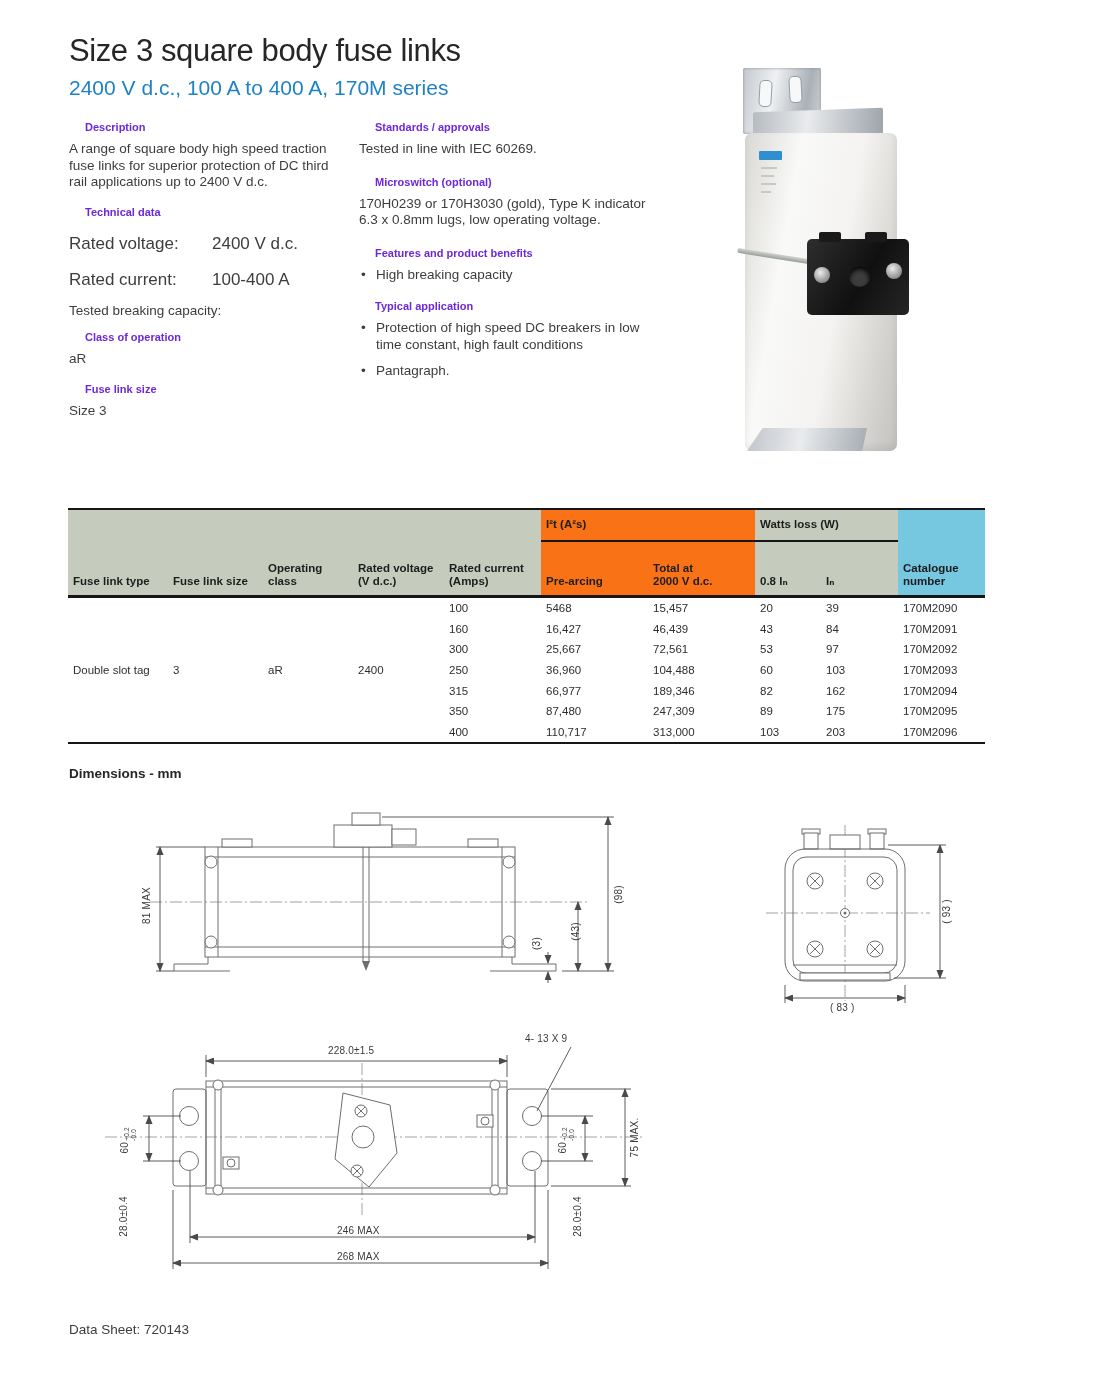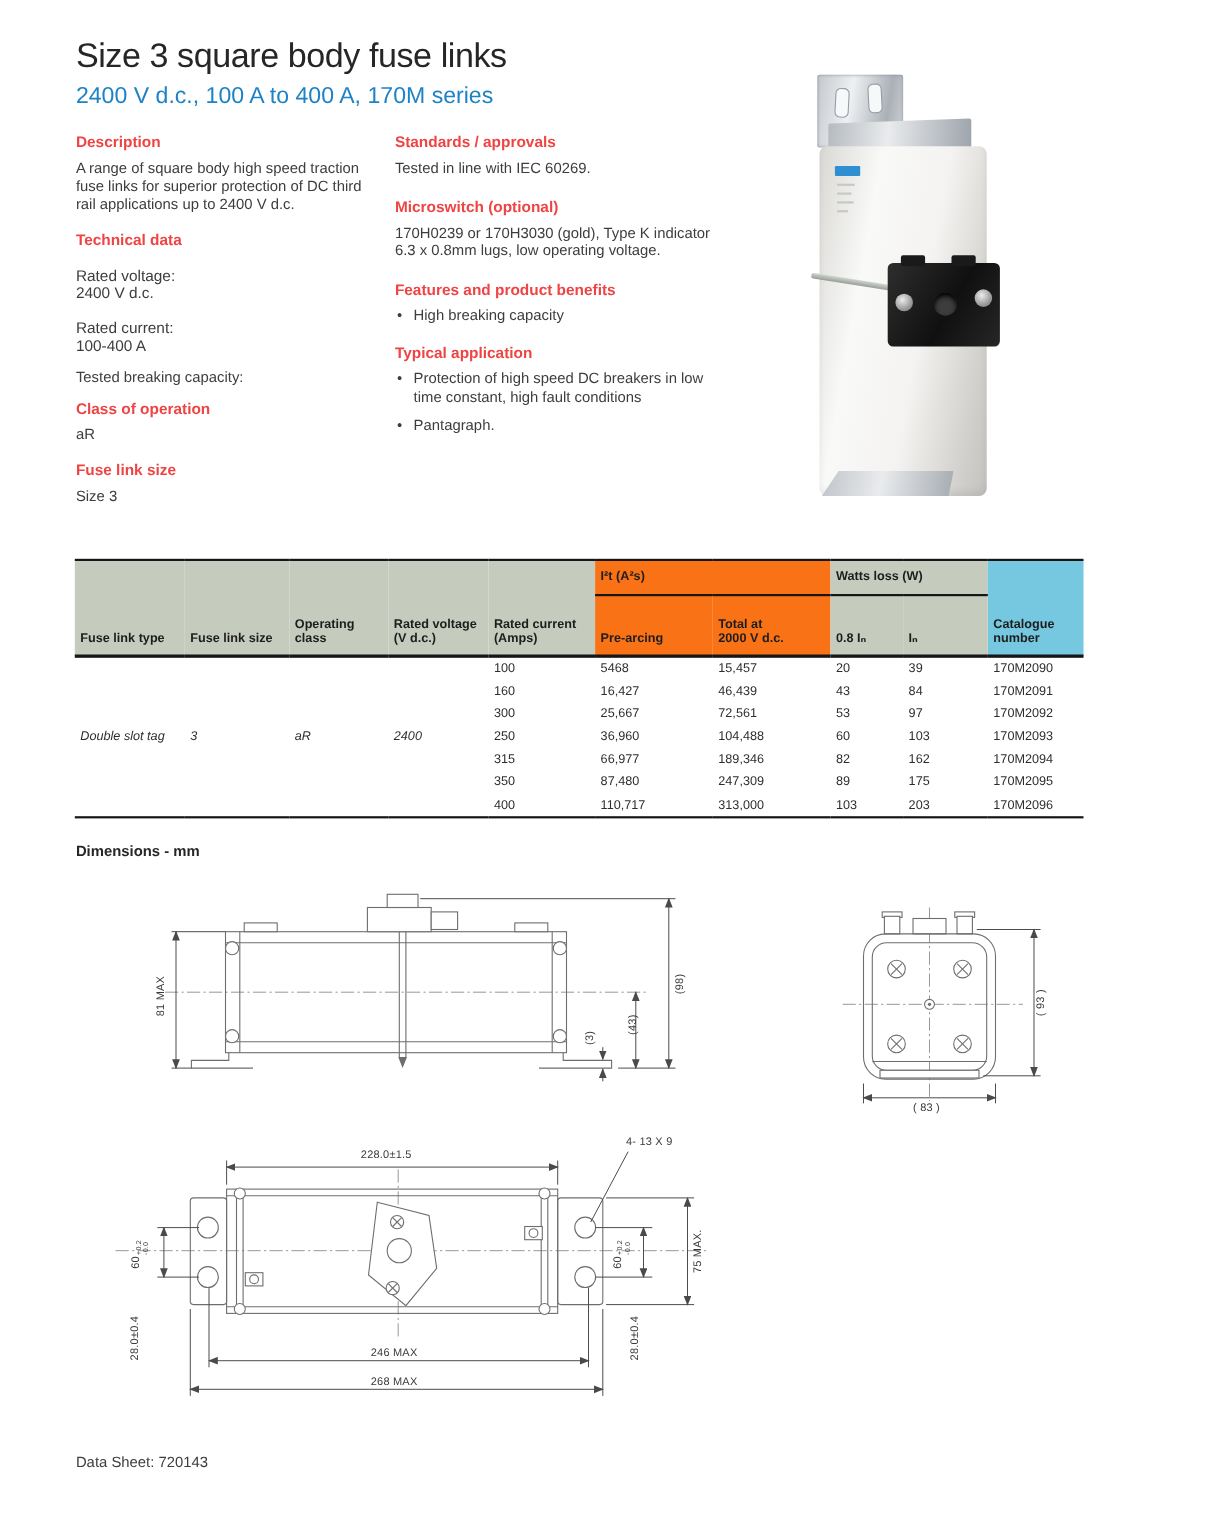--- a/index.html
+++ b/index.html
@@ -7,23 +7,23 @@
   .page{position:absolute;inset:0;background:#fff;overflow:hidden;}
 
   
   .title{position:absolute;left:69px;top:33px;font-size:31px;font-weight:400;letter-spacing:-0.4px;color:#262626;}
   .subtitle{position:absolute;left:69px;top:76px;font-size:21px;font-weight:400;color:#1e82c6;}
 
   
   .col{position:absolute;top:121px;}
   .col-left{left:69px;width:276px;}
   .col-mid{left:359px;width:295px;}
-  .col h3{font-size:14px;font-weight:700;margin:0 0 8px;color:#ef4444;}
+  .col h3{font-size:11px;font-weight:700;margin:0 16px 8px;color:#6d28d9;}
   .col p{font-size:13.5px;line-height:1.24;margin:0 0 15px;color:#3d3d3c;}
-  .spec{display:flex;font-size:14px;color:#3d3d3c;margin:16px 0 13px;flex-direction:column;}
+  .spec{display:flex;font-size:17px;color:#3d3d3c;margin:16px 0 13px;}
   .spec .lab{width:143px;flex:none;}
   .col ul{list-style:none;margin:0 0 16px;padding:0;}
   .col li{position:relative;font-size:13.5px;line-height:1.24;color:#3d3d3c;padding-left:17px;margin-bottom:10px;}
   .col li::before{content:"•";position:absolute;left:2px;top:0;color:#3d3d3c;}
 
   
   .product-photo{position:absolute;left:733px;top:60px;width:182px;height:395px;}
   .product-photo *{position:absolute;}
   .ph-bracket{left:10px;top:8px;width:78px;height:66px;background:linear-gradient(100deg,#c4c8cd 0%,#eef0f2 38%,#aab0b7 78%,#d2d5d8 100%);border-radius:2px;box-shadow:inset 0 0 3px #878d94;}
   .ph-slot{width:11px;height:25px;background:#f7f8f9;border:1px solid #979da4;border-radius:5px;}
@@ -49,21 +49,21 @@
   
   .fuse-table-wrap{position:absolute;left:68px;top:508px;width:917px;}
   table.fuse{border-collapse:collapse;table-layout:fixed;width:917px;border-top:2px solid #161616;border-bottom:2px solid #161616;}
   table.fuse th{font-size:11.5px;font-weight:700;text-align:left;vertical-align:bottom;padding:3px 4px 6px 5px;white-space:pre-line;line-height:1.18;color:#1d1d1d;}
   table.fuse th.grp{vertical-align:middle;height:22px;border-bottom:2px solid #161616;padding-top:4px;padding-bottom:4px;}
   .hdr-gray{background:#c6ccbd;}
   .hdr-green{background:#f97316;}
   .hdr-blue{background:#76c7e0;margin-top:14px;}
   table.fuse td{font-size:11.5px;padding:2px 4px 2px 5px;height:16.6px;color:#2e2e2e;vertical-align:middle;}
   table.fuse tbody tr:first-child td{border-top:3px solid #161616;}
-  td.span-cell{vertical-align:middle;font-style:italic;}
+  td.span-cell{vertical-align:middle;}
   .sub-row th{height:44px;}
 
   
   .dims-heading{position:absolute;left:69px;top:766px;font-size:13.5px;font-weight:700;color:#262626;}
   .drawing{position:absolute;}
   .d1{left:130px;top:805px;width:510px;height:190px;}
   .d2{left:758px;top:805px;width:232px;height:212px;}
   .d3{left:85px;top:1025px;width:580px;height:252px;}
   .drawing svg{position:absolute;left:0;top:0;}
   .ln{stroke:#6e6e6e;fill:none;stroke-width:1;}
@@ -408,21 +408,21 @@
 
       <line class="dim" x1="105" y1="146" x2="105" y2="218"></line>
       <line class="dim" x1="450" y1="146" x2="450" y2="218"></line>
       <line class="dim" x1="105" y1="212" x2="450" y2="212" marker-start="url(#m3s)" marker-end="url(#m3e)"></line>
 
       <line class="dim" x1="88" y1="165" x2="88" y2="244"></line>
       <line class="dim" x1="463" y1="165" x2="463" y2="244"></line>
       <line class="dim" x1="88" y1="238" x2="463" y2="238" marker-start="url(#m3s)" marker-end="url(#m3e)"></line>
     </svg>
     <div class="dim-label" style="left:243px;top:20px">228.0±1.5</div>
-    <div class="dim-label" style="left:484px;top:8px">4- 13 X 9</div>
+    <div class="dim-label" style="left:440px;top:8px">4- 13 X 9</div>
     <div class="dim-label vlabel" style="left:30px;top:106px"><span>60</span><span class="tol">
           <i>+0.2</i>
           <i>-0.0</i>
         </span></div>
     <div class="dim-label vlabel" style="left:468px;top:106px"><span>60</span><span class="tol">
           <i>+0.2</i>
           <i>-0.0</i>
         </span></div>
     <div class="dim-label vlabel" style="left:18px;top:186px">28.0±0.4</div>
     <div class="dim-label vlabel" style="left:472px;top:186px">28.0±0.4</div>

